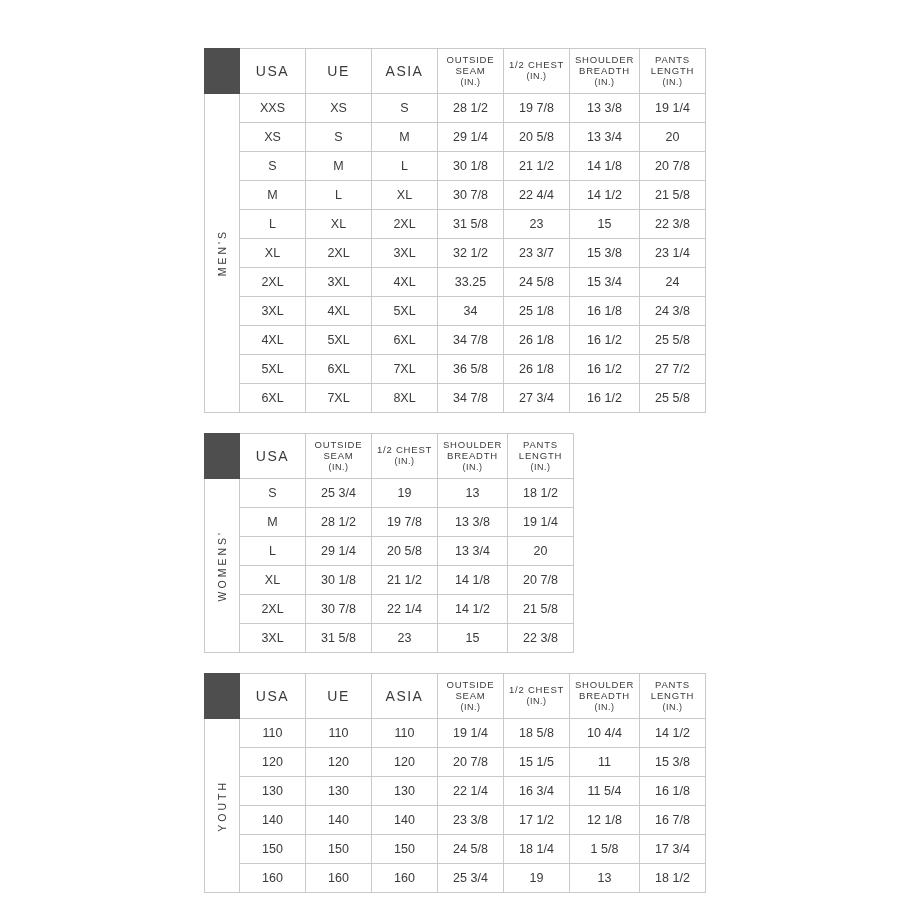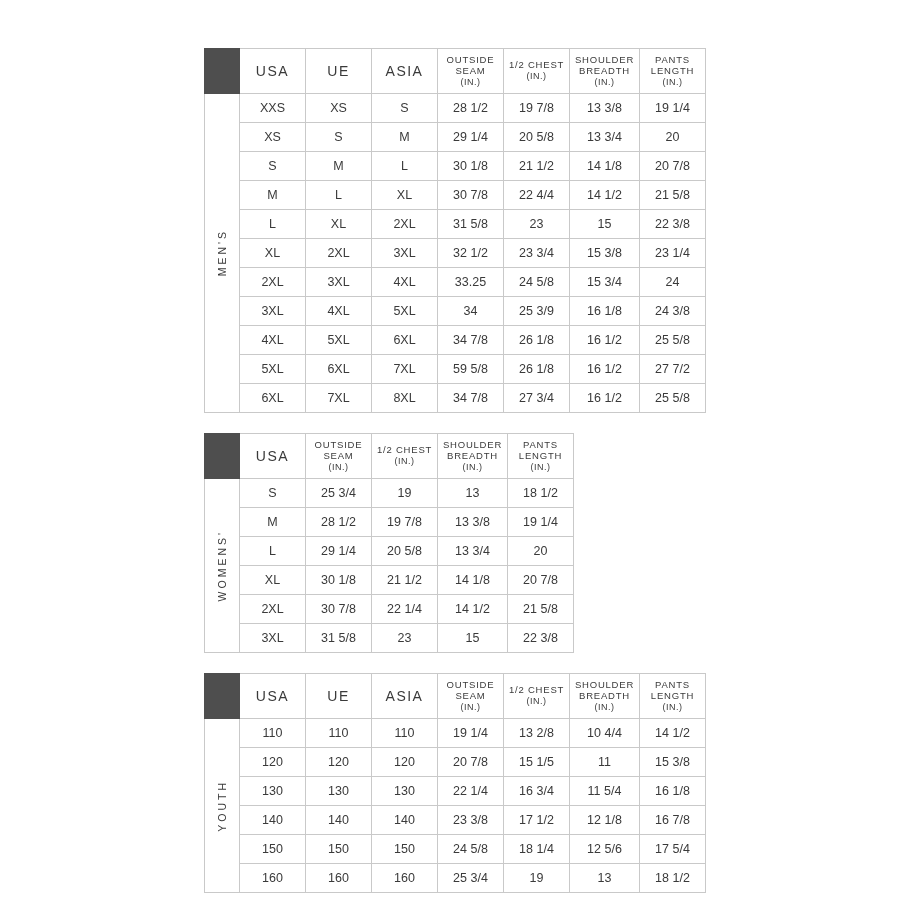--- a/index.html
+++ b/index.html
@@ -204,56 +204,56 @@
             <td>31 5/8</td>
             <td>23</td>
             <td>15</td>
             <td>22 3/8</td>
           </tr>
           <tr class="cell-row">
             <td>XL</td>
             <td>2XL</td>
             <td>3XL</td>
             <td>32 1/2</td>
-            <td>23 3/4</td>
+            <td>23 3/7</td>
             <td>15 3/8</td>
             <td>23 1/4</td>
           </tr>
           <tr class="cell-row">
             <td>2XL</td>
             <td>3XL</td>
             <td>4XL</td>
             <td>33.25</td>
             <td>24 5/8</td>
             <td>15 3/4</td>
             <td>24</td>
           </tr>
           <tr class="cell-row">
             <td>3XL</td>
             <td>4XL</td>
             <td>5XL</td>
             <td>34</td>
-            <td>25 3/9</td>
+            <td>25 1/8</td>
             <td>16 1/8</td>
             <td>24 3/8</td>
           </tr>
           <tr class="cell-row">
             <td>4XL</td>
             <td>5XL</td>
             <td>6XL</td>
             <td>34 7/8</td>
             <td>26 1/8</td>
             <td>16 1/2</td>
             <td>25 5/8</td>
           </tr>
           <tr class="cell-row">
             <td>5XL</td>
             <td>6XL</td>
             <td>7XL</td>
-            <td>59 5/8</td>
+            <td>36 5/8</td>
             <td>26 1/8</td>
             <td>16 1/2</td>
             <td>27 7/2</td>
           </tr>
           <tr class="cell-row">
             <td>6XL</td>
             <td>7XL</td>
             <td>8XL</td>
             <td>34 7/8</td>
             <td>27 3/4</td>
@@ -394,21 +394,21 @@
           <tr class="cell-row">
             <td class="rowlabel-cell" rowspan="6">
               <div class="rowlabel-inner">
                 <span class="vert-text">YOUTH</span>
               </div>
             </td>
             <td>110</td>
             <td>110</td>
             <td>110</td>
             <td>19 1/4</td>
-            <td>13 2/8</td>
+            <td>18 5/8</td>
             <td>10 4/4</td>
             <td>14 1/2</td>
           </tr>
           <tr class="cell-row">
             <td>120</td>
             <td>120</td>
             <td>120</td>
             <td>20 7/8</td>
             <td>15 1/5</td>
             <td>11</td>
@@ -431,22 +431,22 @@
             <td>17 1/2</td>
             <td>12 1/8</td>
             <td>16 7/8</td>
           </tr>
           <tr class="cell-row">
             <td>150</td>
             <td>150</td>
             <td>150</td>
             <td>24 5/8</td>
             <td>18 1/4</td>
-            <td>12 5/6</td>
-            <td>17 5/4</td>
+            <td>1 5/8</td>
+            <td>17 3/4</td>
           </tr>
           <tr class="cell-row">
             <td>160</td>
             <td>160</td>
             <td>160</td>
             <td>25 3/4</td>
             <td>19</td>
             <td>13</td>
             <td>18 1/2</td>
           </tr>

